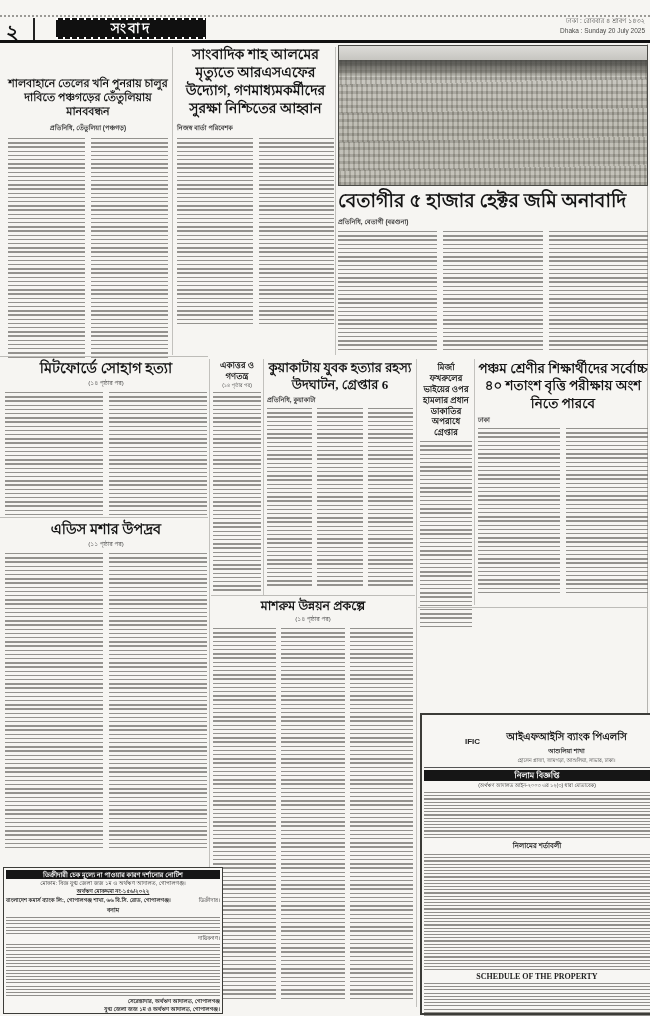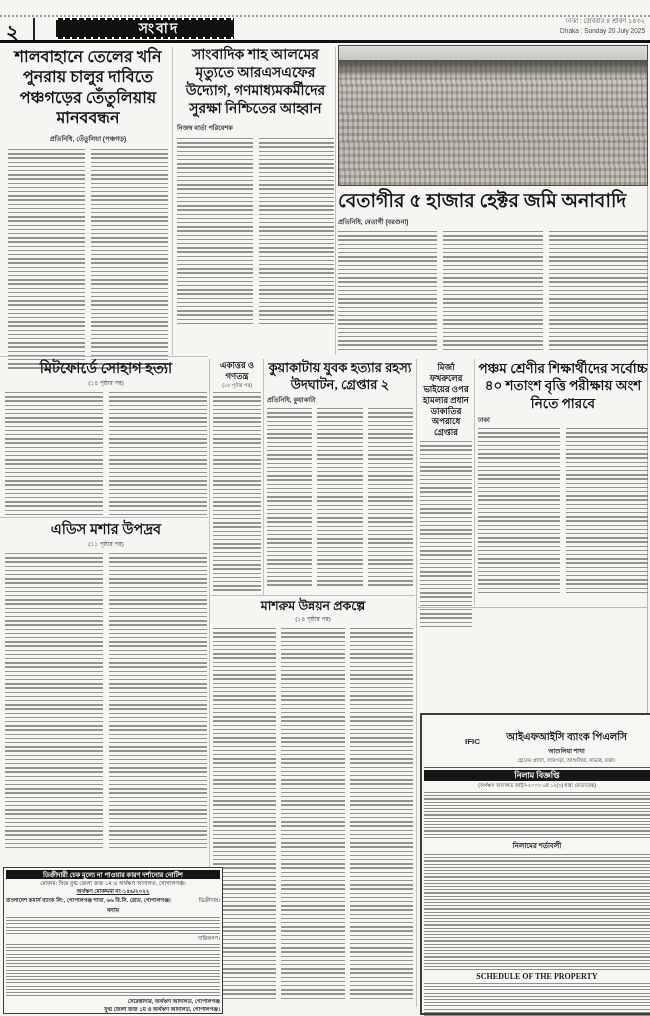--- a/index.html
+++ b/index.html
@@ -35,30 +35,30 @@
   .bold{font-weight:bold;}
 </style>
 </head>
 <body>
 
 <div id="page">
 
   <div class="abs" style="left:0;top:15px;width:650px;border-top:2px dotted #9b9a96;"></div>
   <div class="abs" style="left:6px;top:17px;font-size:20px;font-weight:bold;color:#111;">২</div>
   <div class="abs" style="left:33px;top:18px;width:2px;height:22px;background:#222;"></div>
-  <div class="abs masthead" style="left:56px;top:18px;width:150px;height:21px;font-size:14px;line-height:21px;letter-spacing:2px;padding-left:28px;">সংবাদ</div>
+  <div class="abs masthead" style="left:56px;top:18px;width:150px;height:21px;font-size:14px;line-height:21px;letter-spacing:2px;">সংবাদ</div>
   <div class="abs rt" style="left:420px;top:16px;width:225px;font-size:6.5px;color:#4a4a48;line-height:1.5;">
     <div>ঢাকা : রোববার ৪ শ্রাবণ ১৪৩২</div>
     <div>Dhaka : Sunday 20 July 2025</div>
   </div>
   <div class="abs" style="left:0;top:40px;width:650px;height:3px;background:#111;"></div>
   <div class="abs" style="left:647px;top:44px;width:1px;height:964px;background:#b5b4b0;"></div>
 
   <div class="abs" style="left:8px;top:47px;width:160px;">
-    <div class="hl" style="font-size:16px;">শালবাহানে তেলের খনি পুনরায় চালুর দাবিতে পঞ্চগড়ের তেঁতুলিয়ায় মানববন্ধন</div>
+    <div class="hl" style="font-size:11px;margin-top:29px;">শালবাহানে তেলের খনি পুনরায় চালুর দাবিতে পঞ্চগড়ের তেঁতুলিয়ায় মানববন্ধন</div>
     <div class="byline" style="margin-top:5px;">প্রতিনিধি, তেঁতুলিয়া (পঞ্চগড়)</div>
     <div class="cols" style="margin-top:4px;height:222px;">
       <div class="col txt"></div>
       <div class="col txt"></div>
     </div>
   </div>
   <div class="vrule" style="left:172px;top:47px;height:308px;"></div>
 
   <div class="abs" style="left:177px;top:46px;width:157px;">
     <div class="hl" style="font-size:14px;">সাংবাদিক শাহ আলমের মৃত্যুতে আরএসএফের উদ্যোগ, গণমাধ্যমকর্মীদের সুরক্ষা নিশ্চিতের আহ্বান</div>
@@ -106,21 +106,21 @@
 
   <div class="vrule" style="left:209px;top:359px;height:648px;"></div>
   <div class="abs" style="left:213px;top:360px;width:48px;">
     <div class="hl" style="font-size:8.5px;">একাত্তর ও গণতন্ত্র</div>
     <div class="cont" style="font-size:5px;">(১৪ পৃষ্ঠার পর)</div>
     <div class="txt" style="margin-top:2px;height:200px;"></div>
   </div>
   <div class="vrule" style="left:263px;top:359px;height:236px;"></div>
 
   <div class="abs" style="left:267px;top:360px;width:146px;">
-    <div class="hl" style="font-size:13px;">কুয়াকাটায় যুবক হত্যার রহস্য উদঘাটন, গ্রেপ্তার ২</div>
+    <div class="hl" style="font-size:13px;">কুয়াকাটায় যুবক হত্যার রহস্য উদঘাটন, গ্রেপ্তার 6</div>
     <div class="byline" style="margin-top:2px;text-align:left;">প্রতিনিধি, কুয়াকাটা</div>
     <div class="cols" style="margin-top:2px;height:178px;gap:5px;">
       <div class="col txt"></div>
       <div class="col txt"></div>
       <div class="col txt"></div>
     </div>
   </div>
 
   <div class="hrule" style="left:211px;top:595px;width:204px;"></div>
   <div class="abs" style="left:213px;top:598px;width:200px;">

